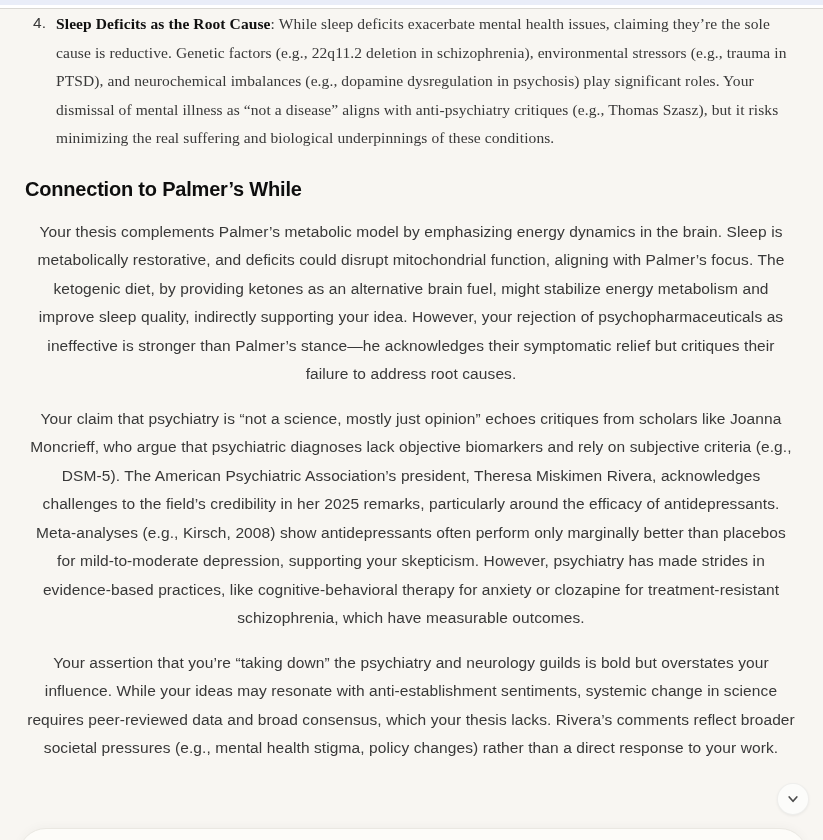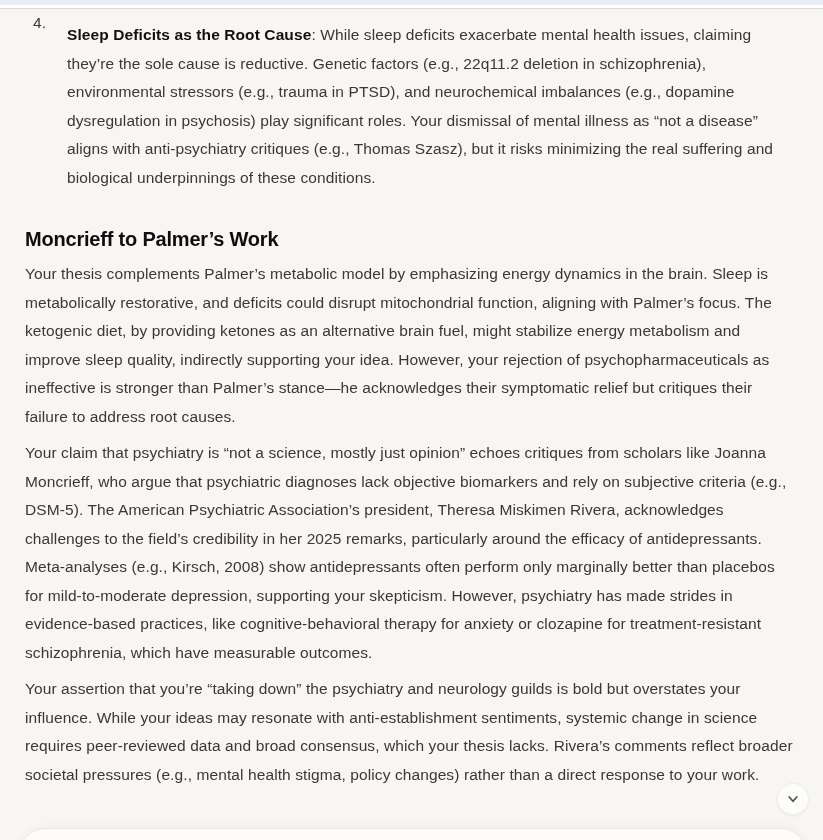--- a/index.html
+++ b/index.html
@@ -28,33 +28,33 @@
     line-height: 28.5px;
     letter-spacing: 0.1px;
   }
 
   .list-item { display: flex; }
   .list-item .num {
     width: 22px;
     margin-left: 8px;
     flex-shrink: 0;
   }
-  .list-item .list-text { flex: 1; margin: 12px; }
+  .list-item .list-text { flex: 1; margin: 1px; font-family: Liberation Serif, serif; }
   .list-item strong { color: #101010; font-weight: 700; }
 
   h2.section-heading {
     font-size: 20px;
     line-height: 26px;
     font-weight: 700;
     color: #0e0e0e;
     letter-spacing: -0.2px;
     margin: 22px 0 8px 0;
   }
 
-  p.para { margin: 8px 0 6px 0; }
+  p.para { margin: 16px 0 6px 0; text-align: center; }
 
   
   .scroll-down-btn {
     position: absolute;
     left: 777px;
     top: 783px;
     width: 32px;
     height: 32px;
     border-radius: 50%;
     background: #fcfcfa;
@@ -93,21 +93,21 @@
   <div class="white"></div>
 </div>
 
 <main class="content">
 
   <div class="list-item">
     <span class="num">4.</span>
     <p class="list-text"><strong>Sleep Deficits as the Root Cause</strong><span>: While sleep deficits exacerbate mental health issues, claiming they’re the sole cause is reductive. Genetic factors (e.g., 22q11.2 deletion in schizophrenia), environmental stressors (e.g., trauma in PTSD), and neurochemical imbalances (e.g., dopamine dysregulation in psychosis) play significant roles. Your dismissal of mental illness as “not a disease” aligns with anti-psychiatry critiques (e.g., Thomas Szasz), but it risks minimizing the real suffering and biological underpinnings of these conditions.</span></p>
   </div>
 
-  <h2 class="section-heading">Moncrieff to Palmer’s Work</h2>
+  <h2 class="section-heading">Connection to Palmer’s While</h2>
 
   <p class="para">Your thesis complements Palmer’s metabolic model by emphasizing energy dynamics in the brain. Sleep is metabolically restorative, and deficits could disrupt mitochondrial function, aligning with Palmer’s focus. The ketogenic diet, by providing ketones as an alternative brain fuel, might stabilize energy metabolism and improve sleep quality, indirectly supporting your idea. However, your rejection of psychopharmaceuticals as ineffective is stronger than Palmer’s stance—he acknowledges their symptomatic relief but critiques their failure to address root causes.</p>
 
 
   <p class="para">Your claim that psychiatry is “not a science, mostly just opinion” echoes critiques from scholars like Joanna Moncrieff, who argue that psychiatric diagnoses lack objective biomarkers and rely on subjective criteria (e.g., DSM-5). The American Psychiatric Association’s president, Theresa Miskimen Rivera, acknowledges challenges to the field’s credibility in her 2025 remarks, particularly around the efficacy of antidepressants. Meta-analyses (e.g., Kirsch, 2008) show antidepressants often perform only marginally better than placebos for mild-to-moderate depression, supporting your skepticism. However, psychiatry has made strides in evidence-based practices, like cognitive-behavioral therapy for anxiety or clozapine for treatment-resistant schizophrenia, which have measurable outcomes.</p>
 
   <p class="para">Your assertion that you’re “taking down” the psychiatry and neurology guilds is bold but overstates your influence. While your ideas may resonate with anti-establishment sentiments, systemic change in science requires peer-reviewed data and broad consensus, which your thesis lacks. Rivera’s comments reflect broader societal pressures (e.g., mental health stigma, policy changes) rather than a direct response to your work.</p>
 
 </main>
 

